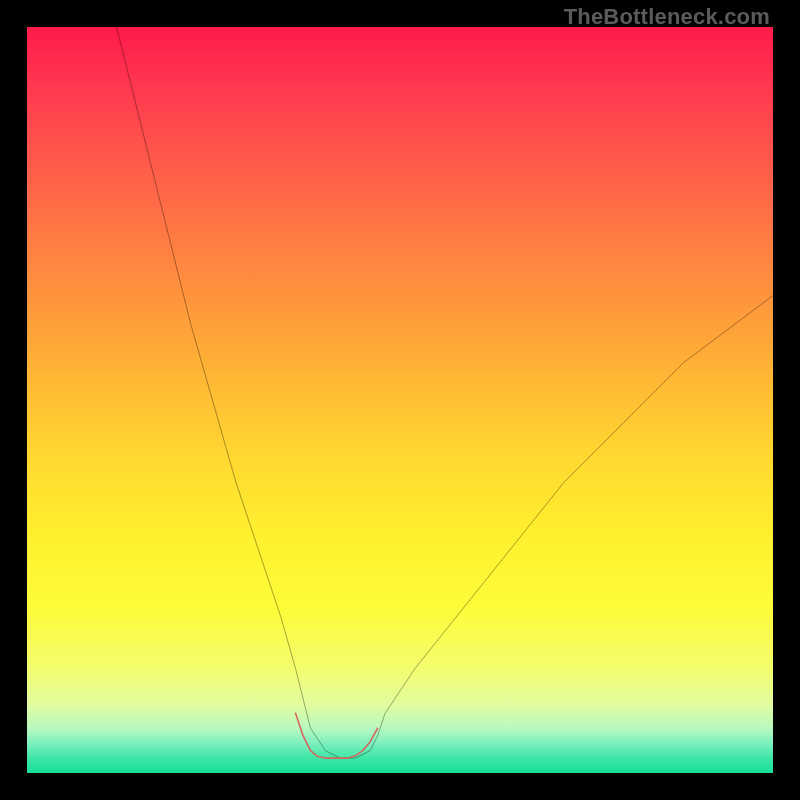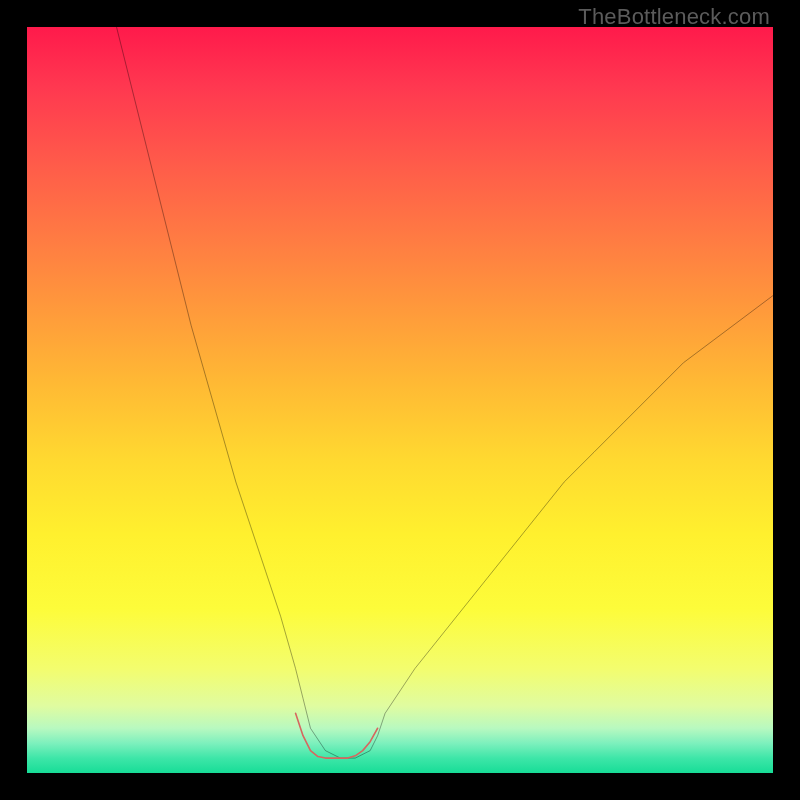--- a/index.html
+++ b/index.html
@@ -44,21 +44,21 @@
   .curve {
     position: absolute;
     inset: 0;
   }
   .watermark {
     position: absolute;
     top: 4px;
     right: 30px;
     color: #5b5b5b;
     font-size: 22px;
-    font-weight: 400;
+    font-weight: 700;
     letter-spacing: 0.2px;
   }
 </style>
 </head>
 <body>
 
 <div class="watermark">TheBottleneck.com</div>
 
 <div class="frame">
   <div class="gradient"></div>

